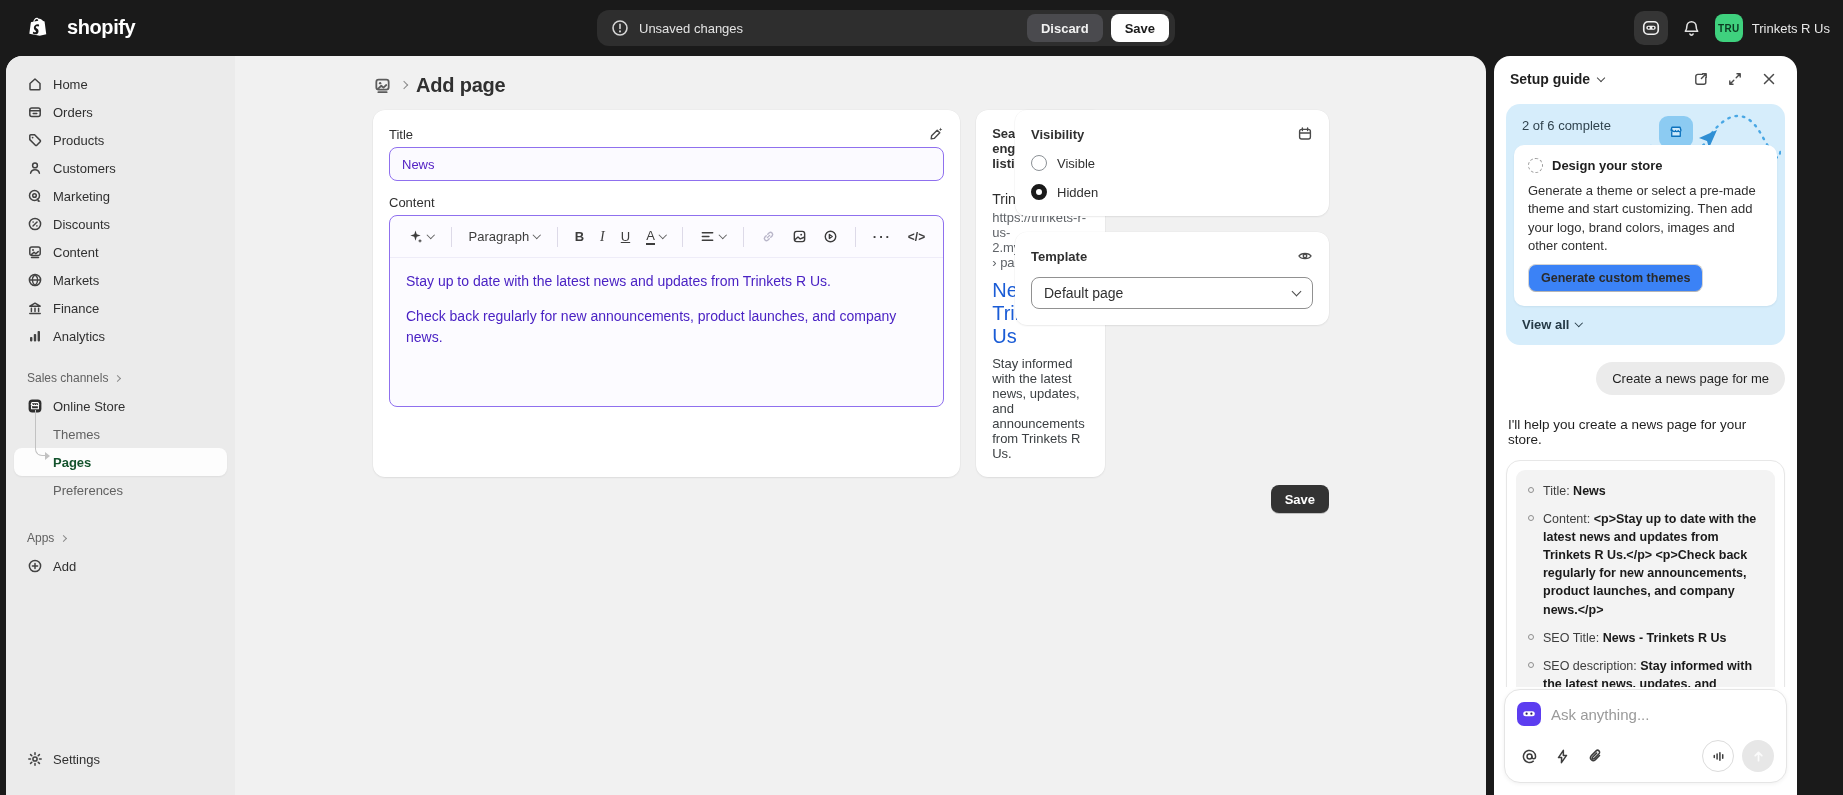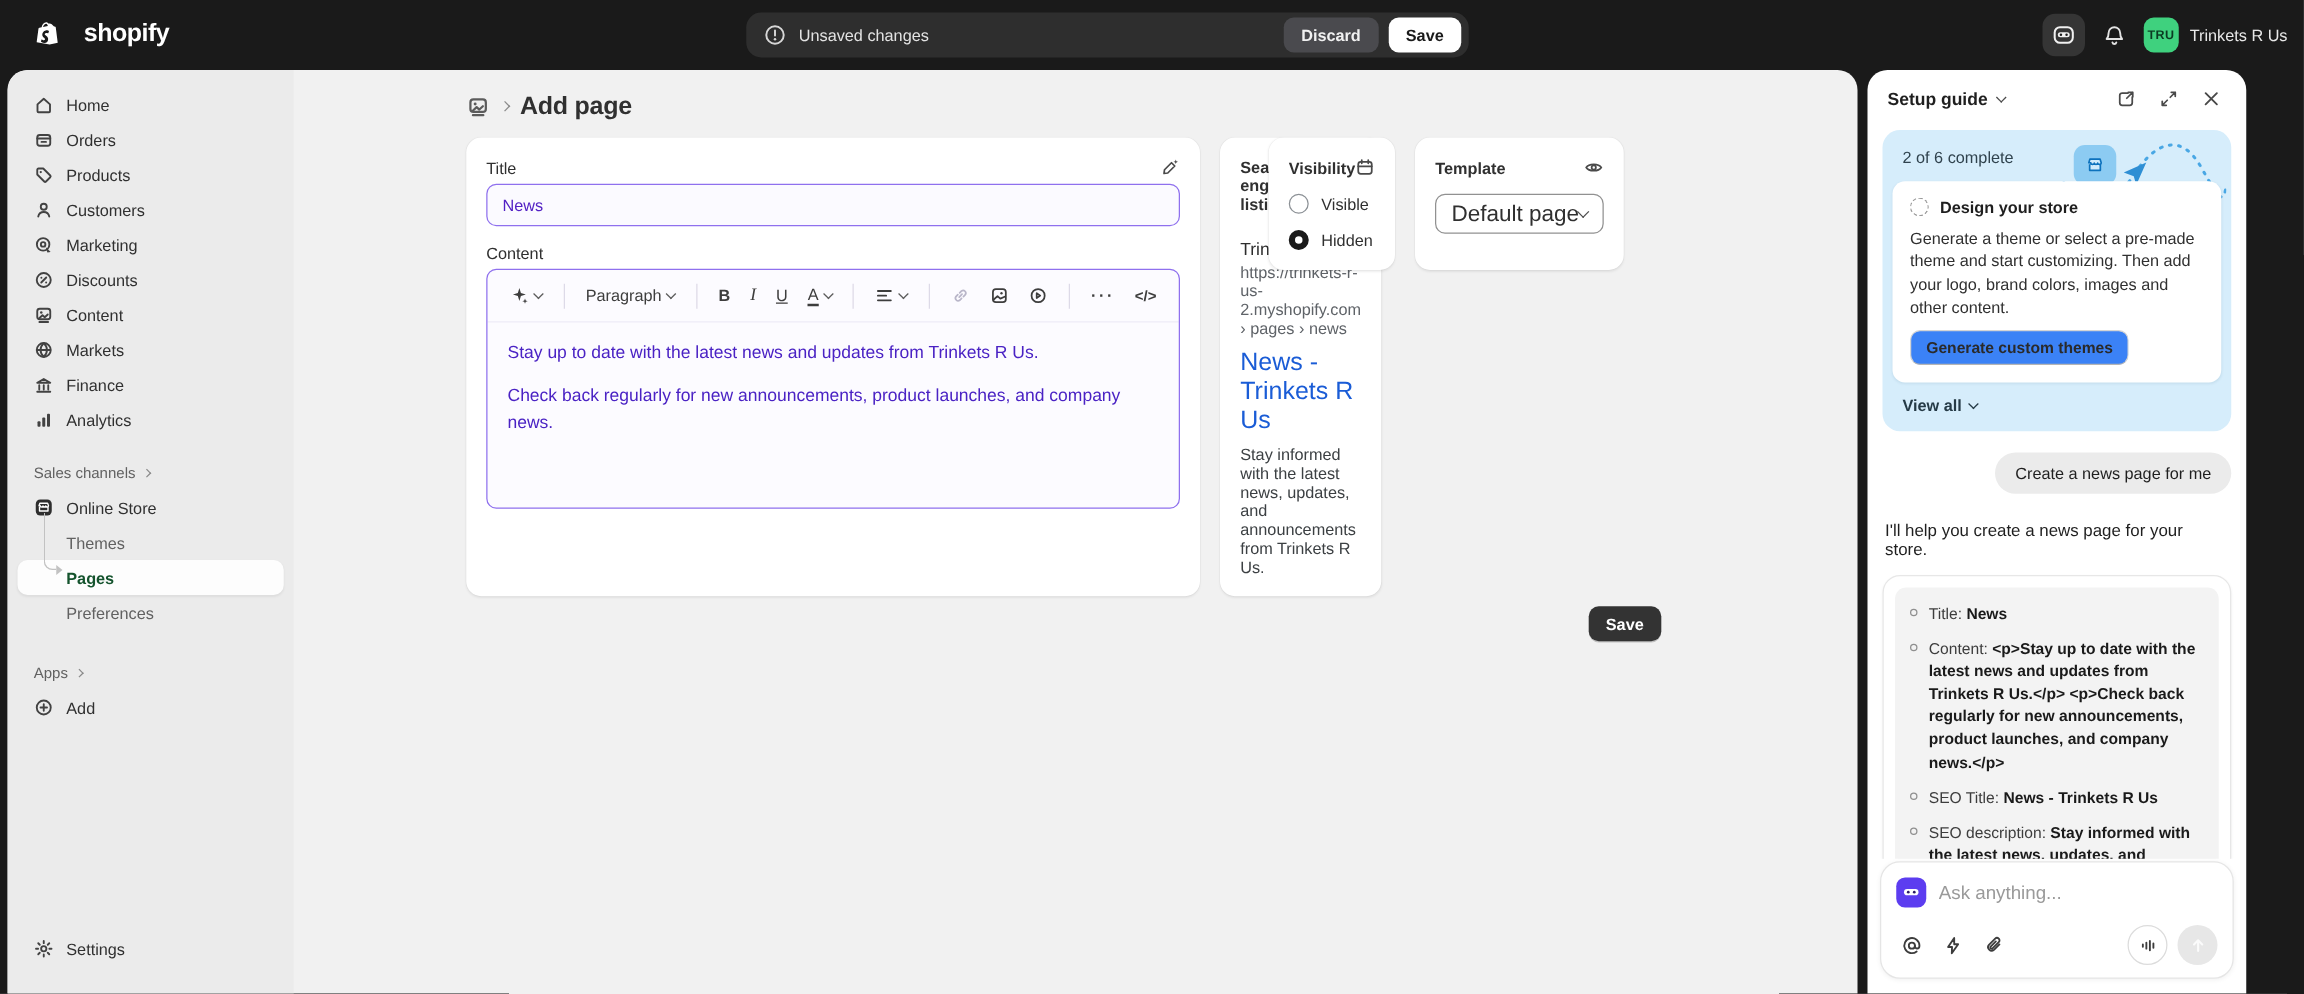--- a/index.html
+++ b/index.html
@@ -54,21 +54,21 @@
   .settings-item { margin-top:auto; margin-bottom:8px; }
 
   
   .content-inner { width:956px; margin-left:138px; padding-top:14px; }
   .crumbrow { display:flex; align-items:center; gap:9px; height:30px; margin-bottom:10px; }
   .crumb-ico { color:#5c5c5c; cursor:pointer; }
   .crumbrow .chev { color:#8a8a8a; width:6px; height:6px; }
   .pagetitle { font-size:20px; font-weight:700; color:#303030; letter-spacing:-.2px; }
   .cols { display:flex; gap:15px; align-items:flex-start; }
   .col-main { width:627px; display:flex; flex-direction:row; gap:16px; }
-  .col-side { width:314px; display:flex; flex-direction:row; gap:16px; }
+  .col-side { width:314px; display:flex; flex-direction:column; gap:16px; }
   .card { background:#fff; border-radius:12px; box-shadow:0 1px 2px rgba(0,0,0,.07),0 0 0 .5px rgba(0,0,0,.03); padding:16px; }
   .label-row { display:flex; align-items:center; justify-content:space-between; margin-bottom:5px; }
   .flabel { font-size:13px; font-weight:500; color:#303030; }
   .title-input { width:100%; height:34px; border:1.5px solid #8f70ee; background:#fbfaff; border-radius:8px;
                  padding:0 12px; font-size:13px; color:#5321c4; font-family:inherit; outline:none; }
   .content-label { margin-top:14px; }
   .editor { margin-top:5px; border:1.5px solid #8f70ee; background:#fcfbff; border-radius:8px; overflow:hidden; }
   .toolbar { height:42px; display:flex; align-items:center; padding:0 12px; gap:4px; color:#3d3d3d; border-bottom:1px solid rgba(80,60,160,.08); }
   .tbtn { display:flex; align-items:center; gap:5px; padding:5px 6px; border-radius:6px; cursor:pointer; font-size:13px; color:#3d3d3d; }
   .tbtn .chev { width:5.5px; height:5.5px; color:#5c5c5c; }
@@ -86,21 +86,21 @@
   .seo-site { margin-top:20px; font-size:14px; font-weight:500; color:#2d2d2d; }
   .seo-url { margin-top:3px; font-size:13px; color:#5f6368; }
   .seo-title { margin-top:9px; font-size:20px; color:#1a5cd6; cursor:default; }
   .seo-desc { margin-top:8px; font-size:13px; color:#3c4043; }
 
   .radio-row { display:flex; align-items:center; gap:10px; margin-top:13px; cursor:pointer; }
   .radio { width:16px; height:16px; border-radius:50%; background:#fff; border:1.5px solid #8c9196; }
   .radio.selected { border:5px solid #1a1a1a; }
   .radio-label { font-size:13px; color:#303030; }
   .select { margin-top:13px; height:32px; border:1px solid #919191; border-radius:8px; background:#fff;
-            display:flex; align-items:center; justify-content:space-between; padding:0 12px; font-size:18px; color:#303030; cursor:pointer; }
+            display:flex; align-items:center; justify-content:space-between; padding:0 12px; font-size:14px; color:#303030; cursor:pointer; }
   .select .chev { color:#4a4a4a; }
   .save-row { display:flex; justify-content:flex-end; margin-top:8px; }
   .btn-dark { background:#333; color:#fff; box-shadow:0 1px 0 rgba(0,0,0,.2); }
 
   
   .skpanel { position:absolute; top:56px; left:1494px; width:303px; bottom:0; background:#fff;
              border-radius:16px 16px 0 0; display:flex; flex-direction:column; overflow:hidden; }
   .sk-head { height:46px; display:flex; align-items:center; padding:0 14px 0 16px; flex:0 0 auto; }
   .sk-title { font-size:14px; font-weight:650; color:#1f1f1f; display:flex; align-items:center; gap:8px; cursor:pointer; }
   .sk-title .chev { width:6px; height:6px; color:#4a4a4a; }

